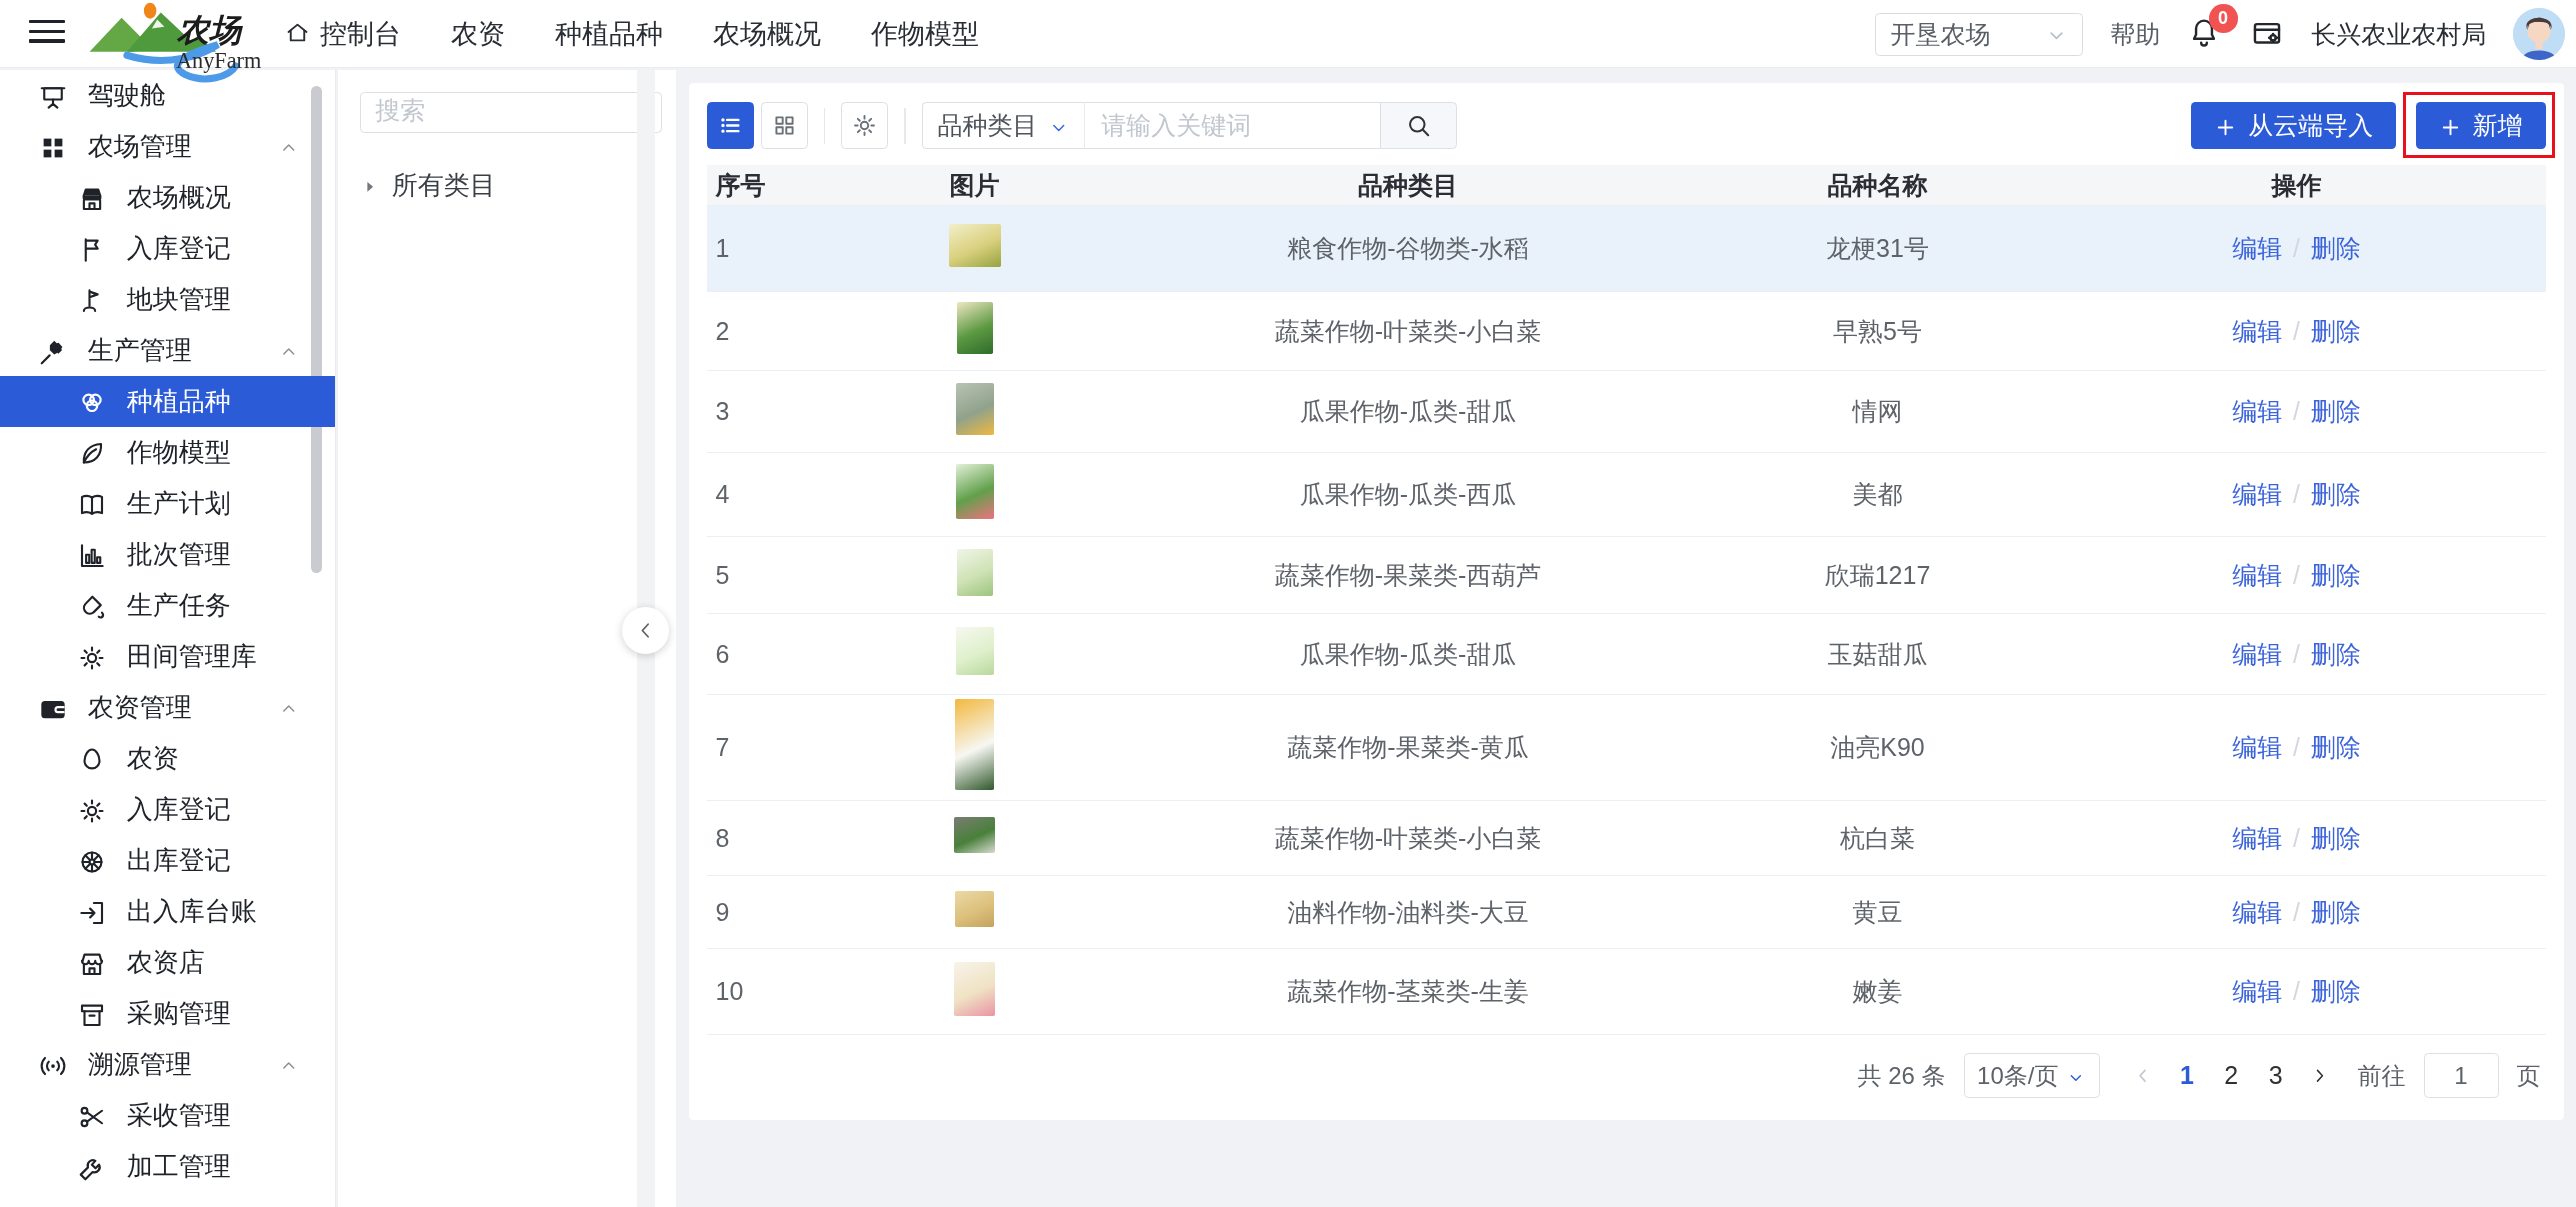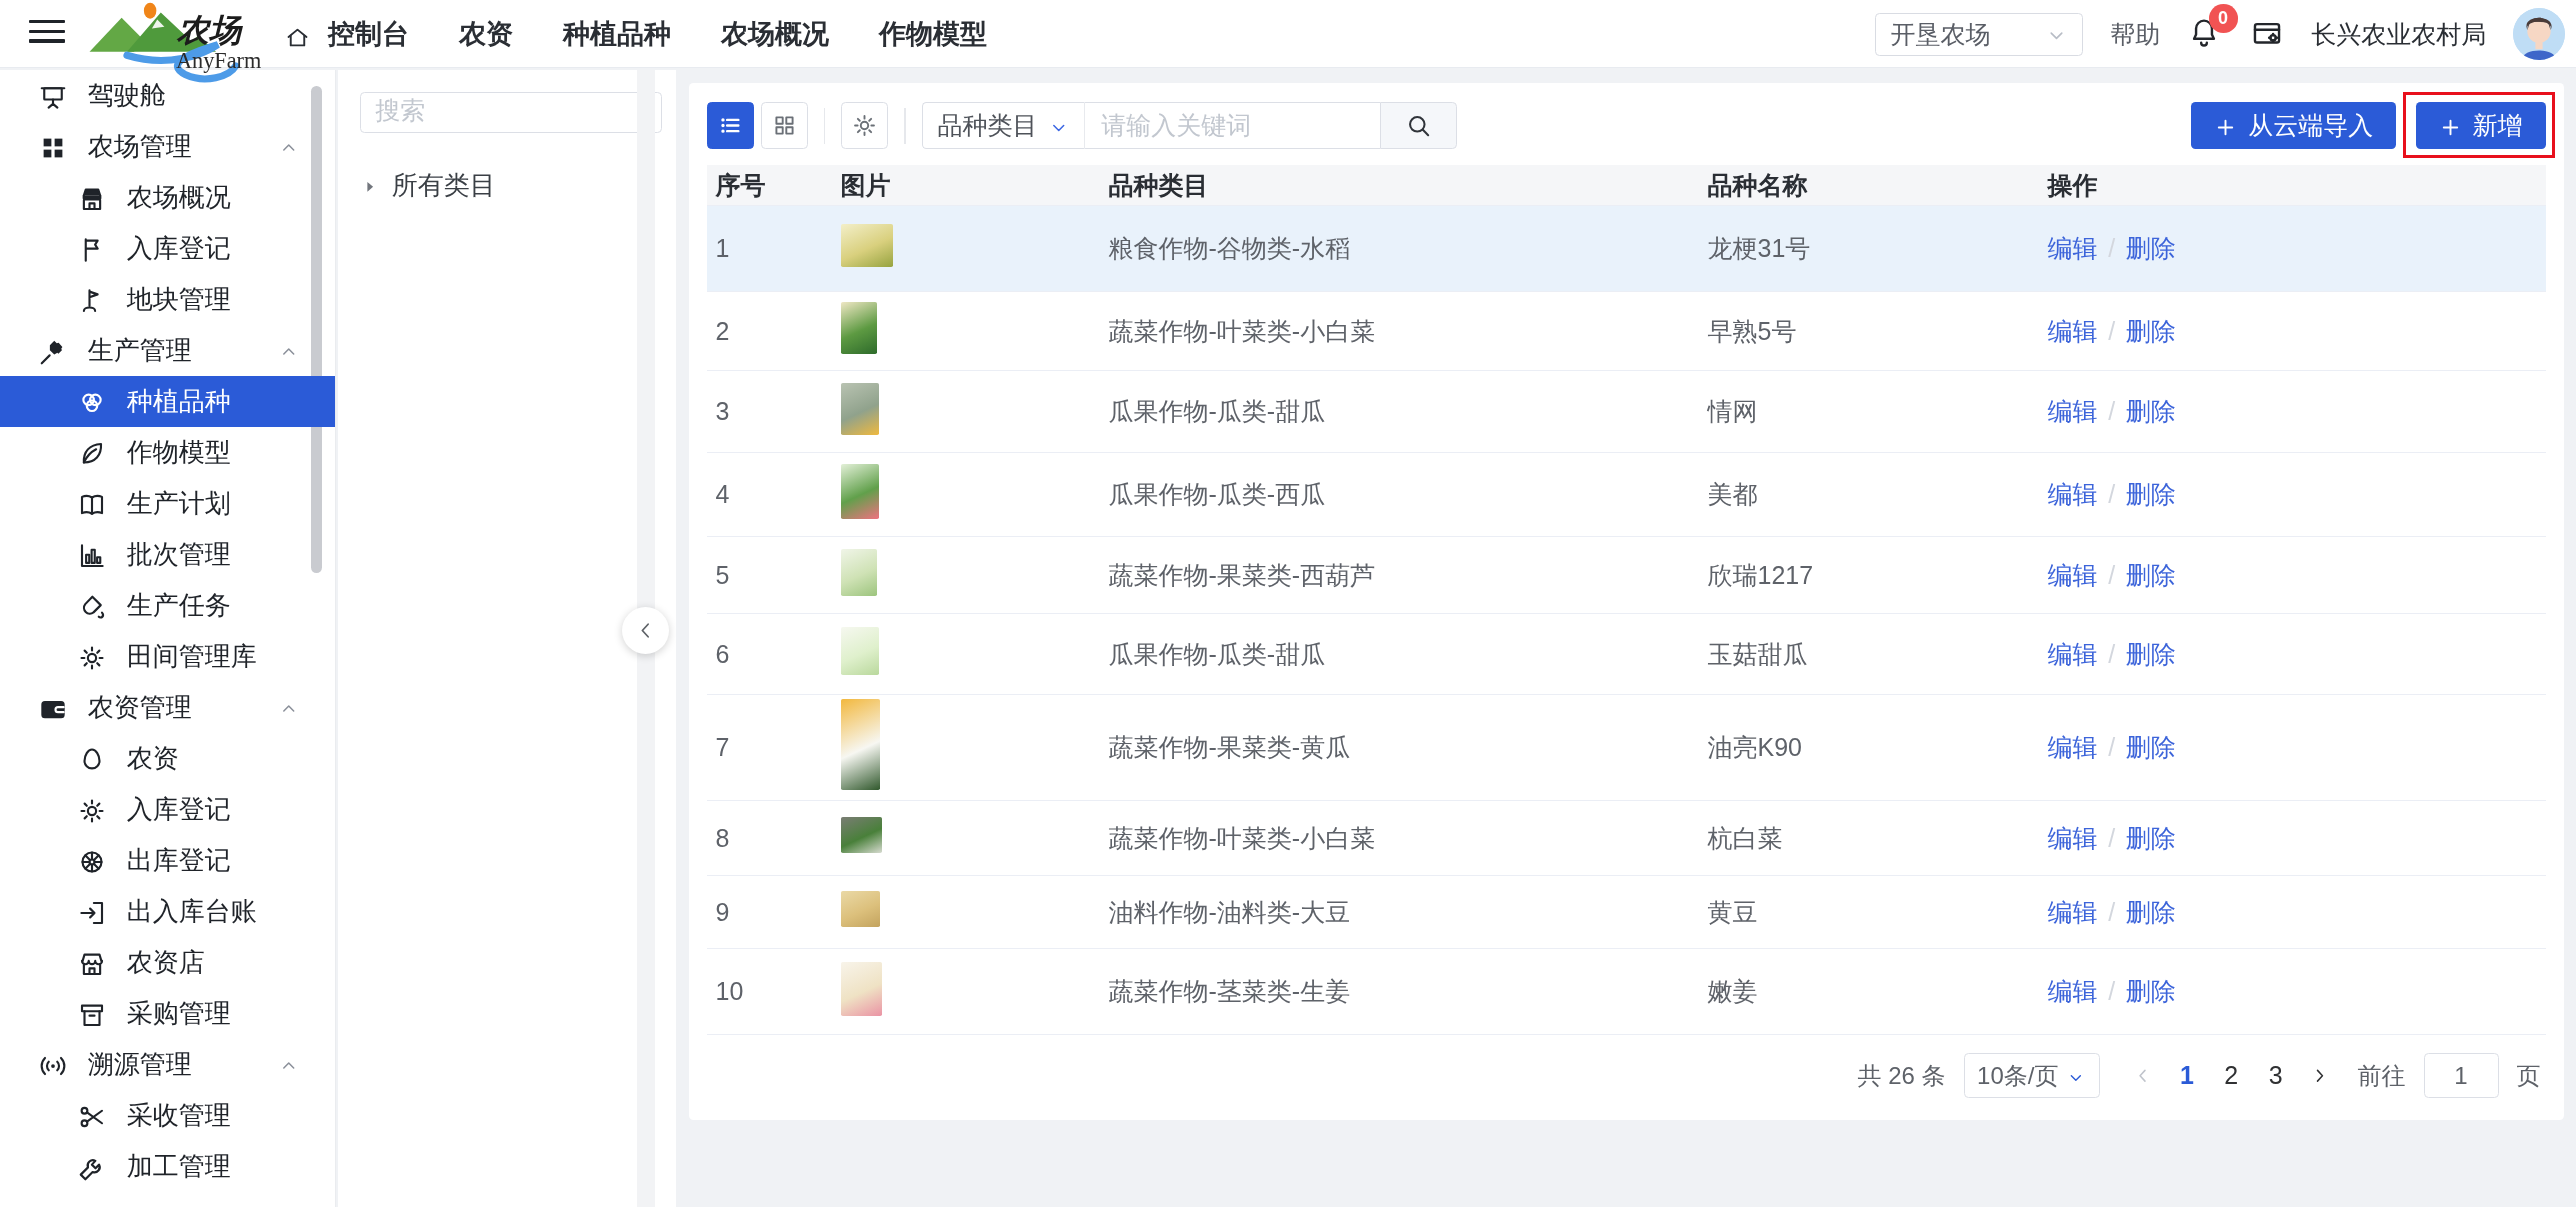--- a/index.html
+++ b/index.html
@@ -7,21 +7,21 @@
     font-family:"Liberation Sans","DejaVu Sans",sans-serif; background:#F0F2F5; }
   .ic { display:inline-block; vertical-align:middle; }
 
   
   .topbar { position:absolute; left:0; top:0; width:2576px; height:68px; background:#fff;
     border-bottom:1.8px solid #E8EBF0; z-index:30; }
   .hamburger { position:absolute; left:29px; top:19.7px; width:36px; height:29px; cursor:pointer; }
   .hamburger span { display:block; height:3.6px; background:#1F2329; margin-bottom:6.3px; border-radius:0.9px; }
   .logo { position:absolute; left:82px; top:0; width:179px; height:98px; z-index:31; }
   .topnav { position:absolute; left:284px; top:0; height:68px; display:flex; align-items:center; gap:50px; }
-  .topnav .nav-item { font-size:27px; color:#2A2E34; display:flex; align-items:flex-end; gap:17px; cursor:pointer; white-space:nowrap;font-weight:bold; }
+  .topnav .nav-item { font-size:27px; color:#2A2E34; display:flex; align-items:flex-start; gap:9px; cursor:pointer; white-space:nowrap; }
   .top-right { position:absolute; right:10.7px; top:0; height:68px; display:flex; align-items:center; gap:27px; }
   .farm-select { width:208px; height:43px; border:1.8px solid #D9DCE3; border-radius:4.5px; display:flex;
     align-items:center; justify-content:space-between; padding:0 14.3px; color:#5A5E66; font-size:25px; background:#fff; cursor:pointer; }
   .help { font-size:25px; color:#5A5E66; cursor:pointer; }
   .bell-wrap { position:relative; width:36px; height:39px; color:#23262B; cursor:pointer; }
   .badge { position:absolute; top:-10.7px; right:-14.3px; min-width:29px; height:29px; border-radius:14.3px;
     background:#F15353; color:#fff; font-size:18px; font-weight:bold; display:flex; align-items:center; justify-content:center; }
   .org { font-size:25px; color:#2A2E34; }
   .avatar { width:52px; height:52px; border-radius:50%; overflow:hidden; background:#BFDDF5; cursor:pointer; }
 
@@ -69,21 +69,21 @@
   .right-btns { margin-left:auto; display:flex; align-items:center; }
   .btn-primary { height:47px; padding:0 23px; background:#2B5BD7; border:none; border-radius:4.5px; color:#fff;
     font-size:25px; display:flex; align-items:center; gap:10.7px; cursor:pointer; font-family:inherit; white-space:nowrap; }
   .add-wrap { position:relative; margin-left:19.7px; }
   .red-box { position:absolute; left:-12.5px; top:-10.7px; right:-9px; bottom:-9px; border:3.6px solid #E8101C; pointer-events:none; }
 
   .tbl { margin:0 18px; }
   .tr { display:grid; grid-template-columns:134px 268px 599px 340px 1fr; align-items:center; border-bottom:1.8px solid #EBEEF5; }
   .tr.head { background:#F5F6F8; height:41px; border-bottom:1.8px solid #EBEEF5; }
   .tr.head .td { font-weight:bold; color:#2A2E34; font-size:25px; }
-  .td { font-size:25px; color:#5E6269; text-align:left; }
+  .td { font-size:25px; color:#5E6269; text-align:center; }
   .td.c-no { text-align:left; padding-left:9px; }
   .tr.hl { background:#E9F2FB; }
   .thumb { display:inline-block; border-radius:1.8px; }
   .ops a { color:#3C64DA; text-decoration:none; cursor:pointer; }
   .ops .sep { color:#D3D7DE; margin:0 10.7px; }
 
   .pagination { display:flex; align-items:center; justify-content:flex-end; gap:18px; padding:18px 23px 21.5px 0; font-size:24px; color:#5E6269; }
   .psize { width:136px; height:45px; border:1.8px solid #DCDFE6; border-radius:4.5px; display:flex; align-items:center;
     justify-content:space-between; padding:0 12.5px; background:#fff; cursor:pointer; }
   .psize .chev { color:#2B5BD7; }

